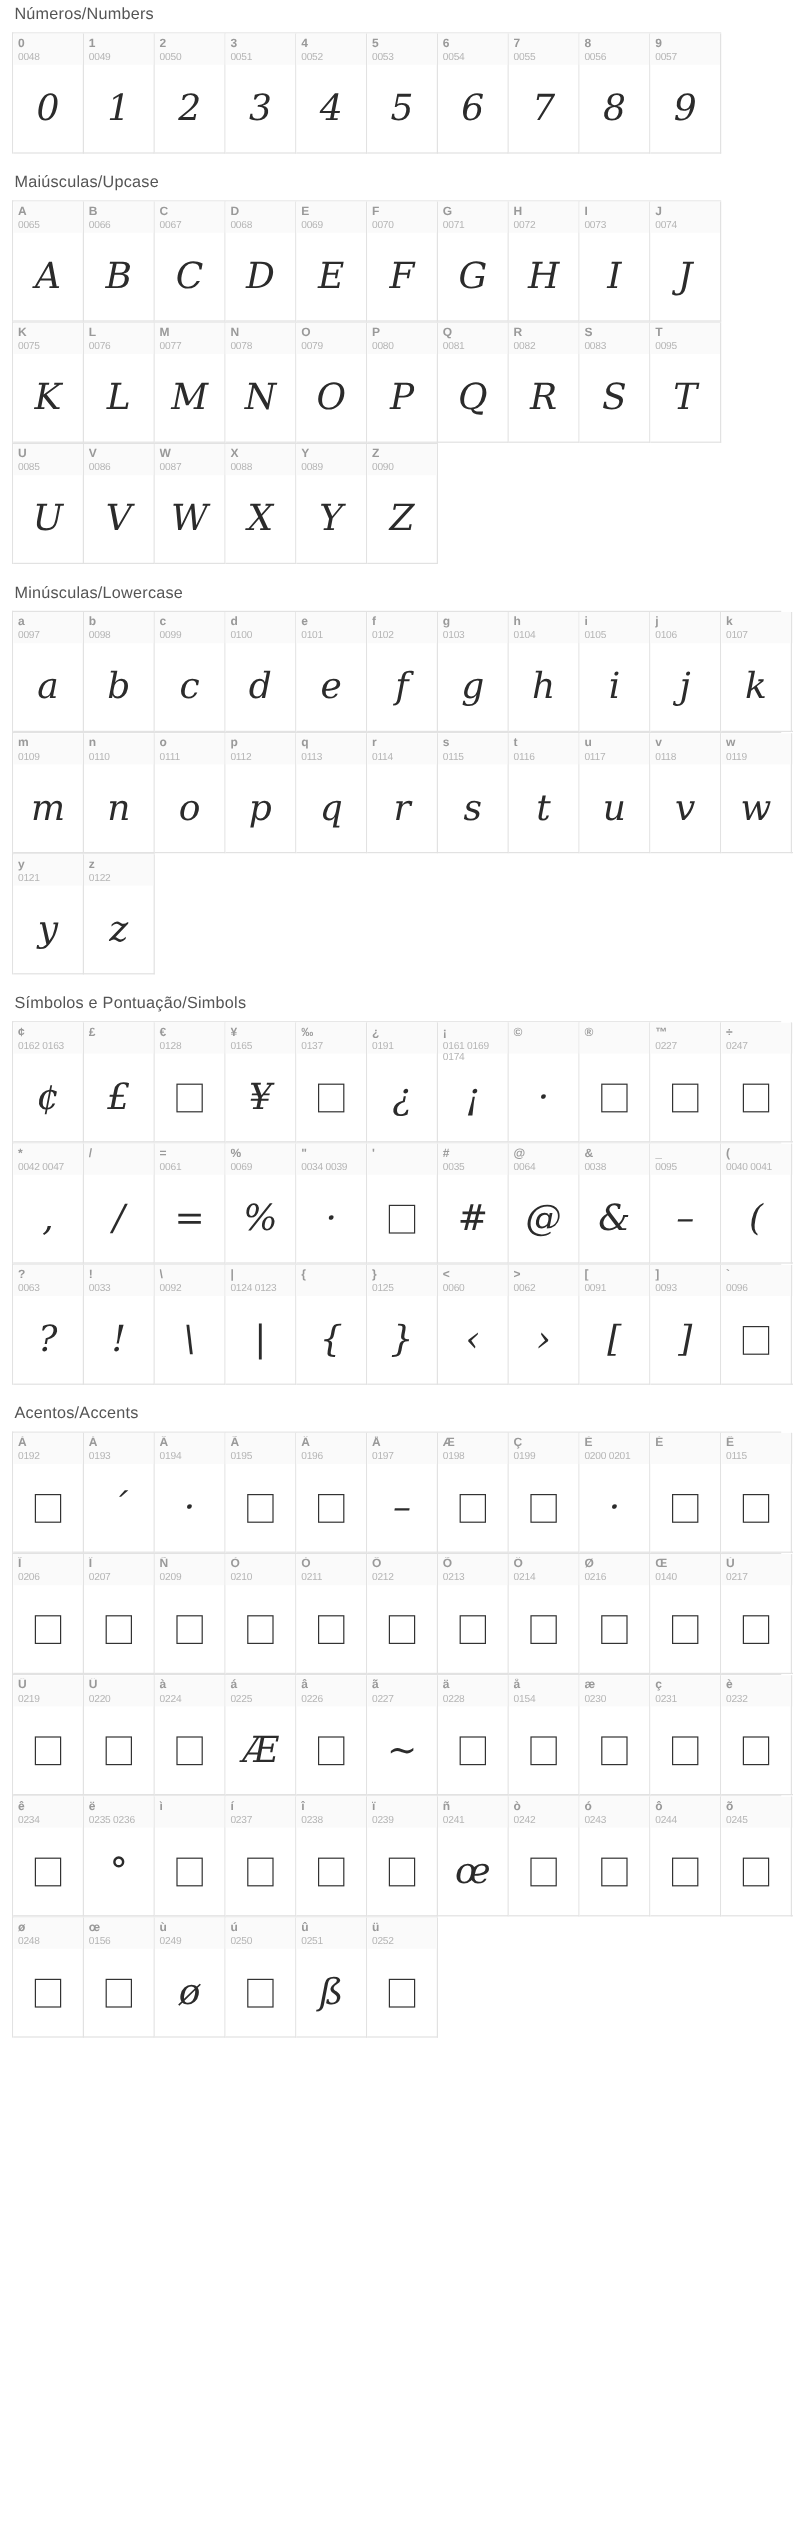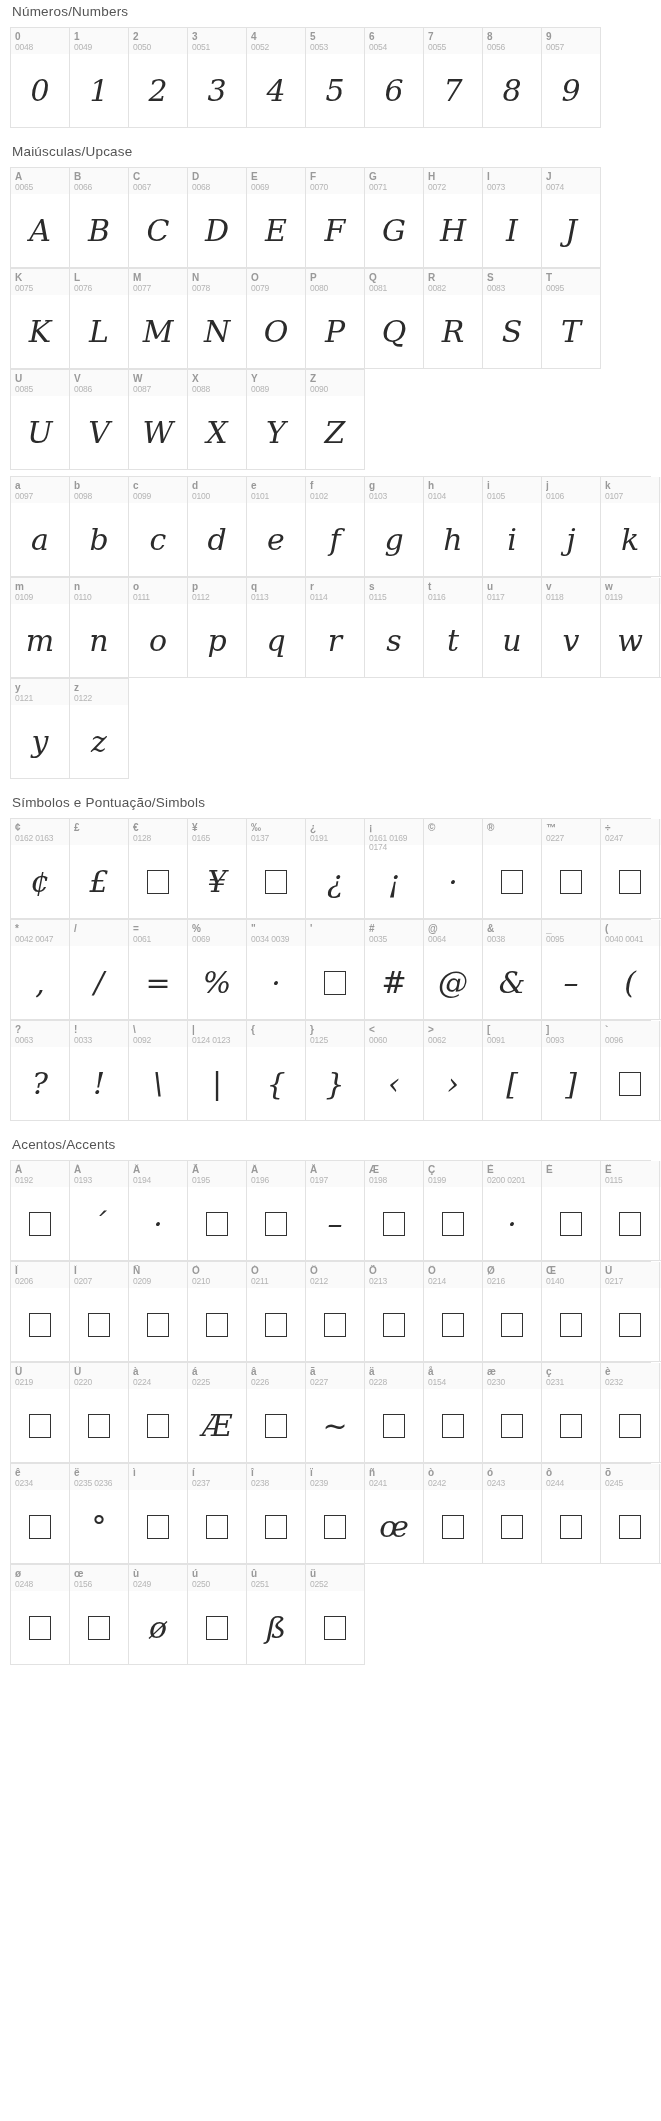--- a/index.html
+++ b/index.html
@@ -348,20 +348,21 @@
         <div class="glyph-cell">
           <div class="glyph-meta">
             <span class="glyph-char">Z</span>
             <span class="glyph-code">0090</span>
           </div>
           <div class="glyph-render">Z</div>
         </div>
       </div>
     </div>
     <div class="section">
+      <div class="section-title">Minúsculas/Lowercase</div>
       <div class="glyph-row">
         <div class="glyph-cell">
           <div class="glyph-meta">
             <span class="glyph-char">a</span>
             <span class="glyph-code">0097</span>
           </div>
           <div class="glyph-render">a</div>
         </div>
         <div class="glyph-cell">
           <div class="glyph-meta">

